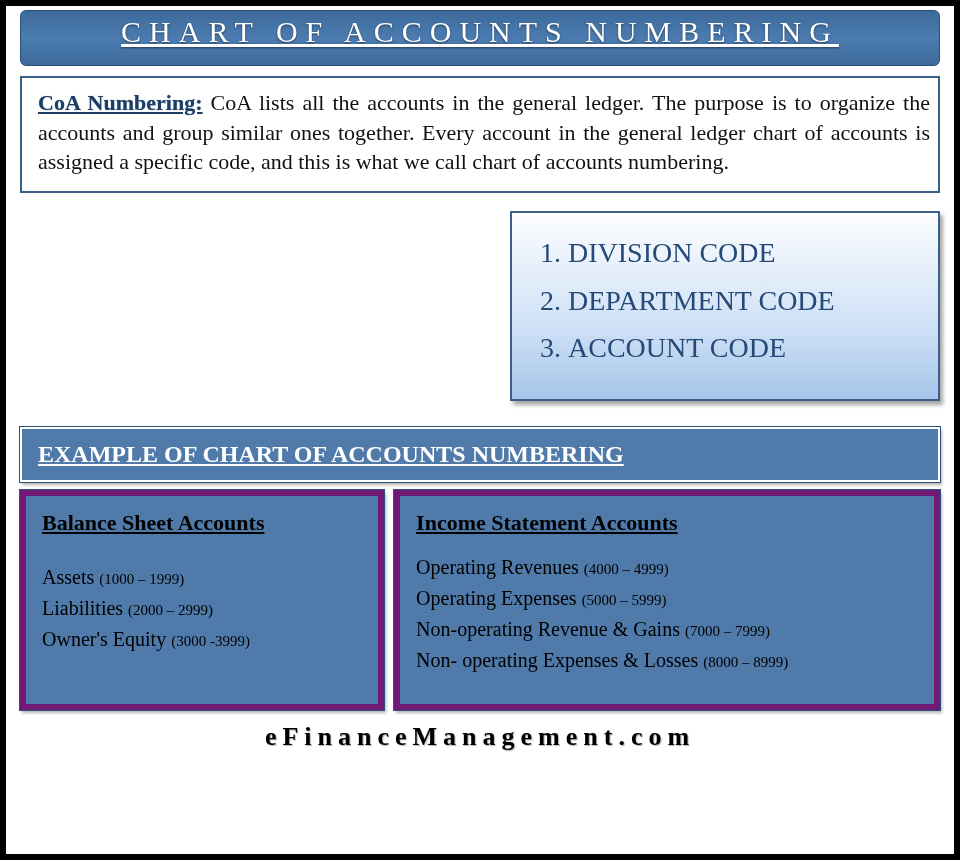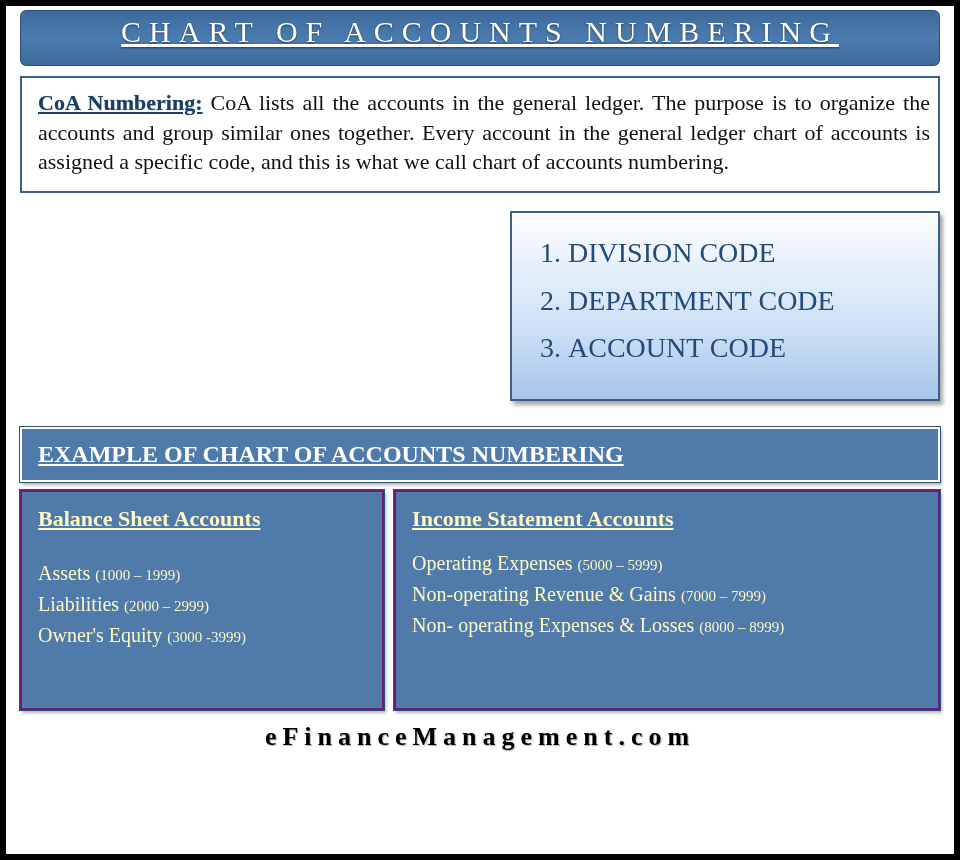--- a/index.html
+++ b/index.html
@@ -143,24 +143,24 @@
   }
 
   
   .cols {
     display: flex;
     gap: 10px;
     margin: 8px 14px 0 14px;
   }
   .col {
     background: #4f7aaa;
-    border: 2px solid #701a75;
+    border: 6px solid #701a75;
     outline: 1px solid #2d5079;
     padding: 14px 16px 16px 16px;
-    color: #fef9c3;
+    color: #000000;
     box-shadow: 2px 3px 3px rgba(0,0,0,.3);
   }
   .col.left  { width: 40%; min-height: 220px; }
   .col.right { width: 60%; min-height: 220px; }
   .col .col-title {
     font-weight: bold;
     text-decoration: underline;
     font-size: 22px;
     display: block;
     margin-bottom: 16px;
@@ -228,20 +228,24 @@
       </div>
       <div class="line">
         <span>Owner's Equity</span>
         <span class="range">(3000 -3999)</span>
       </div>
     </div>
 
     <div class="col right">
       <span class="col-title">Income Statement Accounts</span>
       <div class="line">
+        <span>Operating Revenues</span>
+        <span class="range">(4000 – 4999)</span>
+      </div>
+      <div class="line">
         <span>Operating Expenses</span>
         <span class="range">(5000 – 5999)</span>
       </div>
       <div class="line">
         <span>Non-operating Revenue &amp; Gains</span>
         <span class="range">(7000 – 7999)</span>
       </div>
       <div class="line">
         <span>Non- operating Expenses &amp; Losses</span>
         <span class="range">(8000 – 8999)</span>

